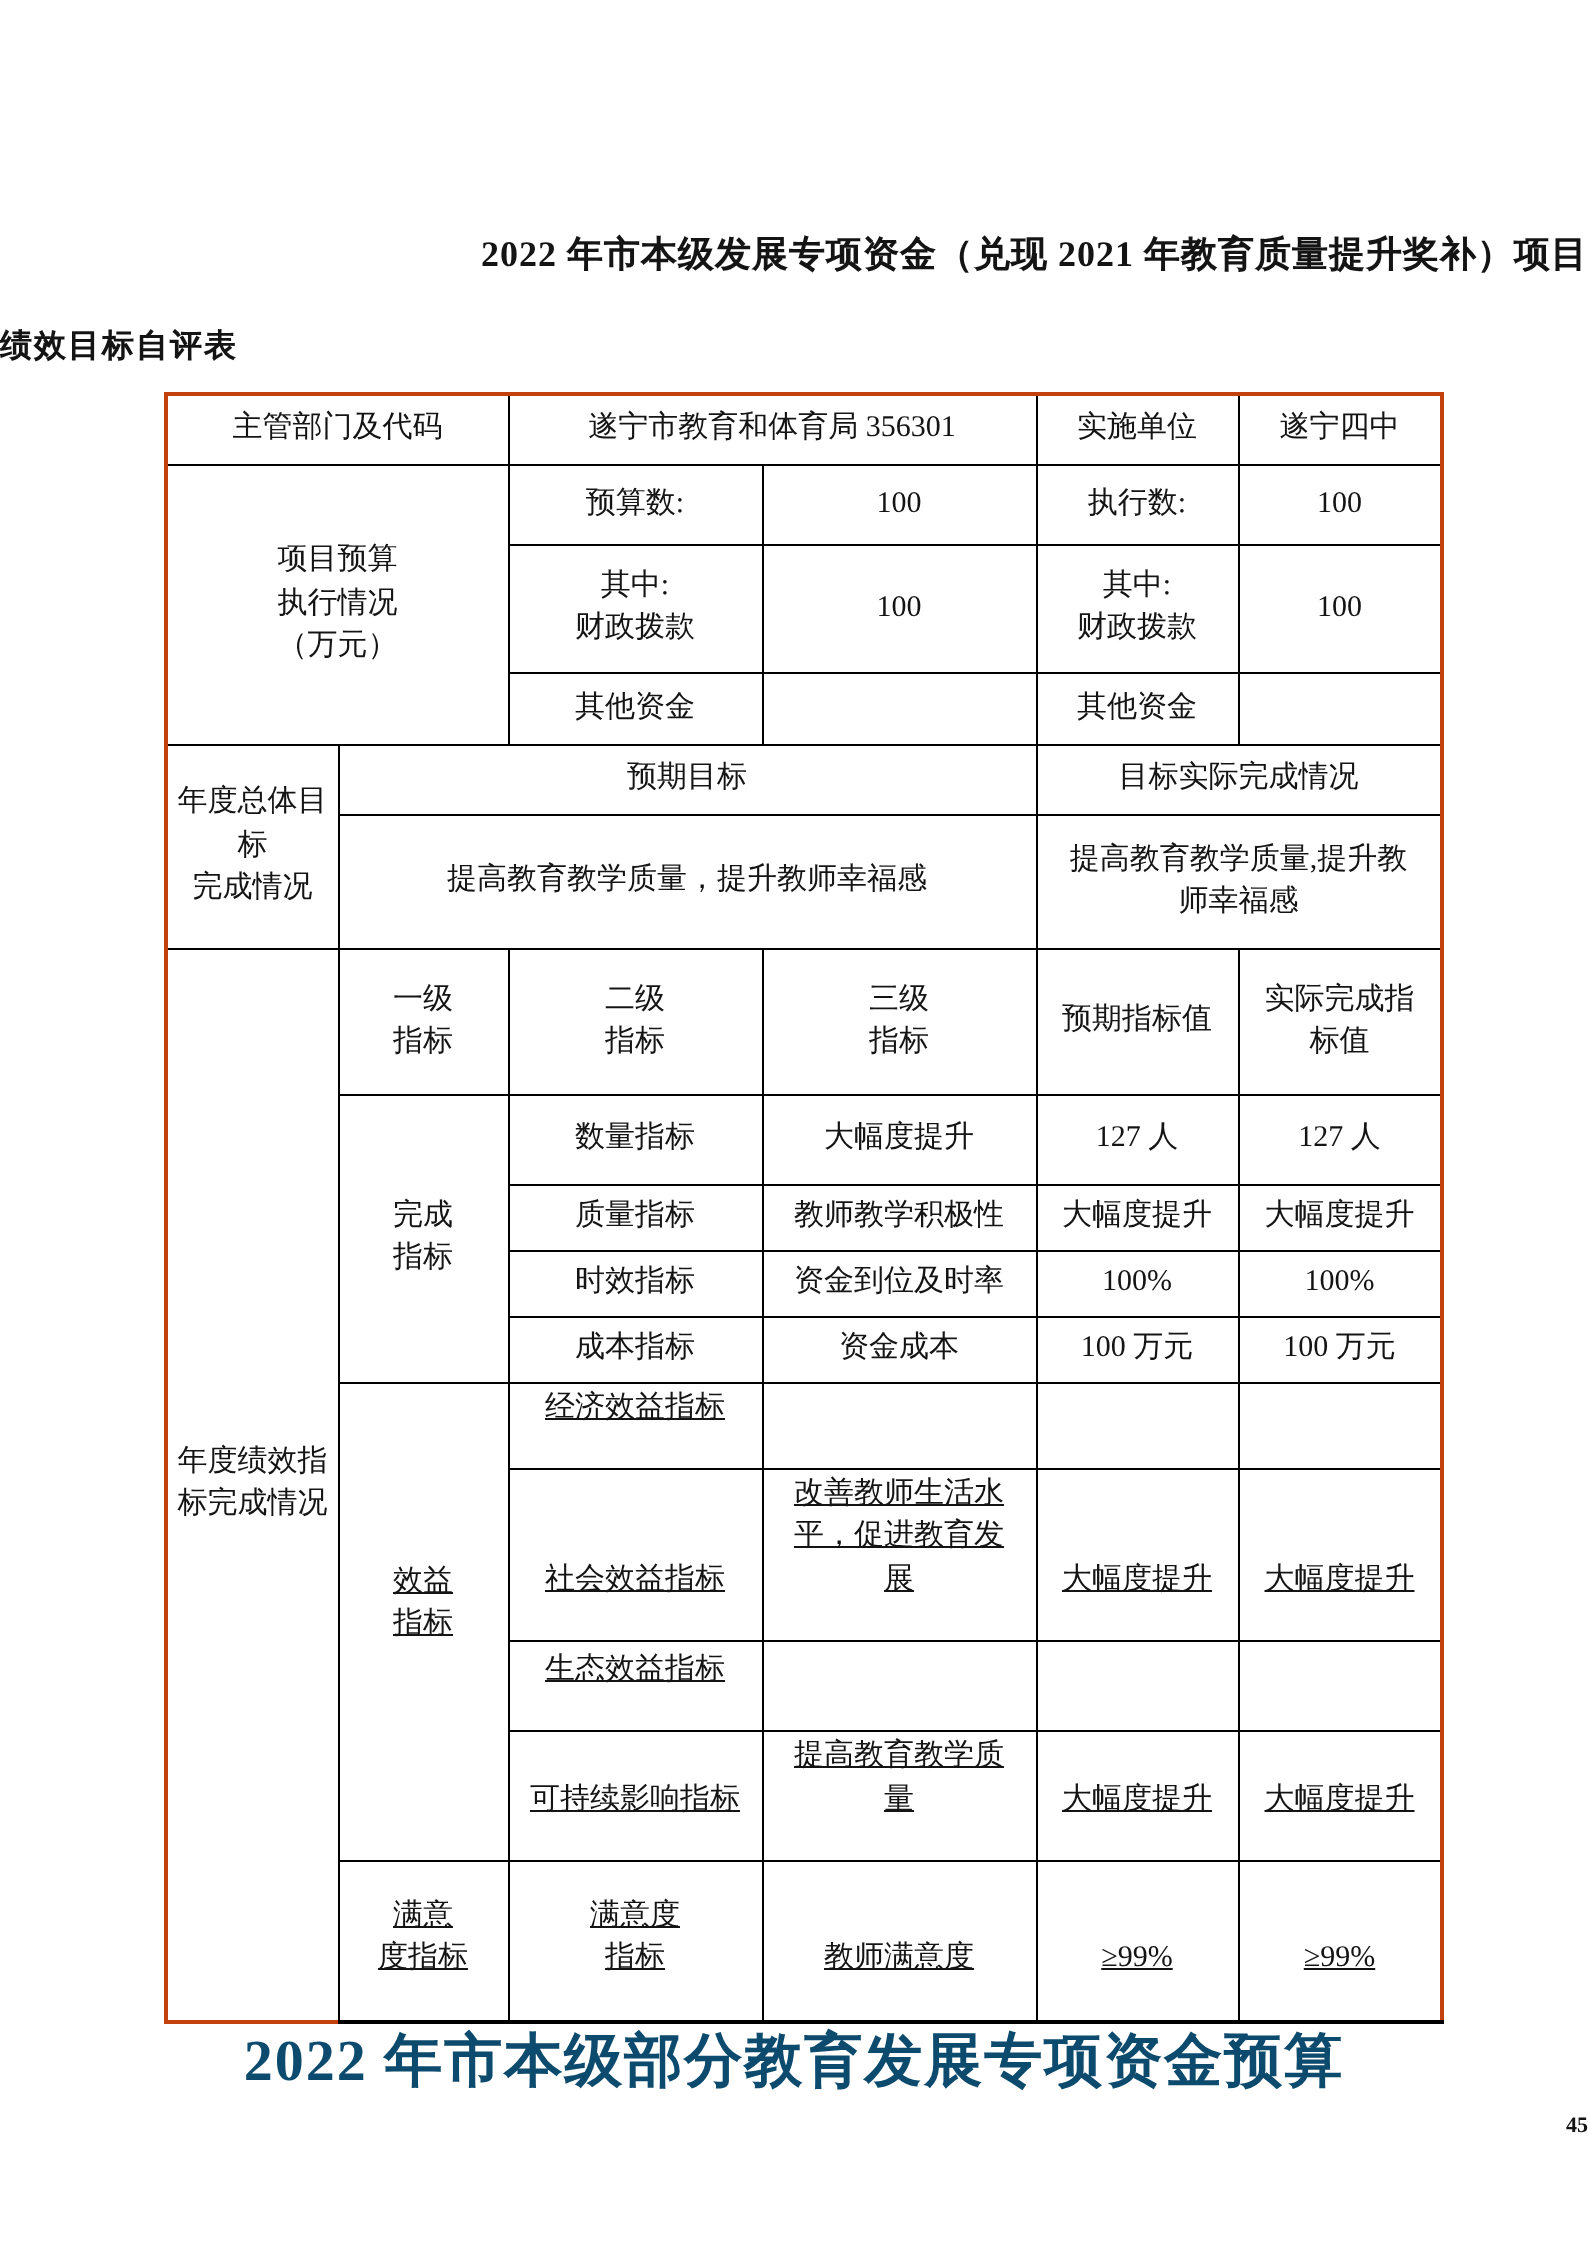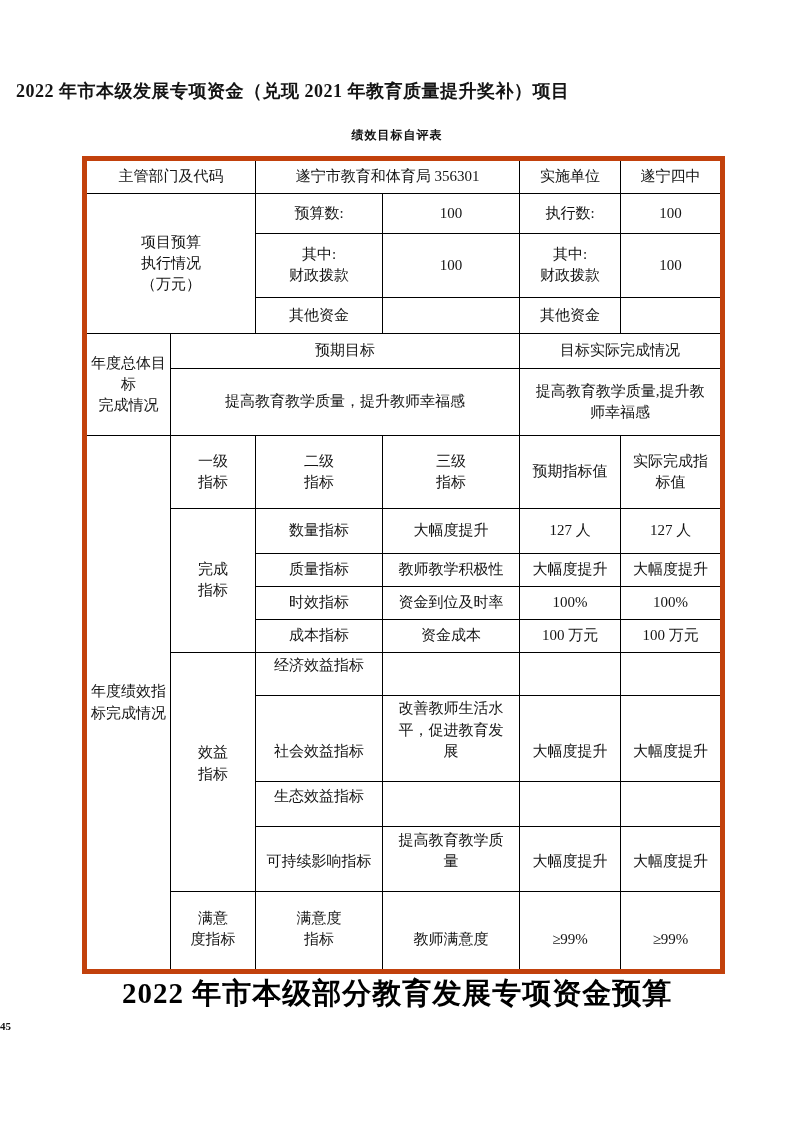--- a/index.html
+++ b/index.html
@@ -5,66 +5,66 @@
   html,body { margin:0; padding:0; background:#ffffff; }
   .page {
     position:relative;
     width:794px; height:1123px;
     background:#ffffff;
     color:#141414;
     font-family:"Liberation Serif","DejaVu Serif",serif;
     overflow:hidden;
   }
   .doc-title {
-    margin:16px; padding-top:66px;
-    text-align:left;
+    margin:0; padding-top:118px;
+    text-align:right;
     font-size:18px; font-weight:bold; line-height:1.1;
     letter-spacing:0.5px;
   }
   .doc-subtitle {
     margin:27px 0 0 0;
-    text-align:center;
-    font-size:12px; font-weight:bold; line-height:1.1;
+    text-align:left;
+    font-size:16px; font-weight:bold; line-height:1.1;
     letter-spacing:1px;
   }
   table.perf {
     border-collapse:collapse;
     table-layout:fixed;
     width:638px;
     margin:14px 0 0 82px;
-    border:5px solid #c2410c;
+    border:2px solid #c2410c;
   }
   table.perf td {
     border:1px solid #000;
     font-size:15px;
     line-height:1.42;
     padding:2px 4px;
     text-align:center;
     vertical-align:middle;
     white-space:pre-line;
     overflow:hidden;
     word-break:break-all;
   }
   table.perf tr.last td { border-bottom:2px solid #000; }
   td.left  { text-align:left; padding-left:10px; }
   td.pl8   { text-align:left; padding-left:8px;font-family:Liberation Serif, serif; }
   td.pl16  { text-align:left; padding-left:16px; }
   td.top   { vertical-align:top; padding-top:3px; }
-  tr.vb td { vertical-align:bottom; padding-bottom:19px; }
+  tr.vb td { vertical-align:bottom; padding-bottom:19px;text-decoration:underline; }
   table.perf td.vm { vertical-align:middle;text-align:center; }
   .footer-title {
     margin:3px 0 0 0;
     text-align:center;
     font-size:29px; font-weight:bold; line-height:1.15;
     letter-spacing:1px;
-    color:#000000;
+    color:#0c4a6e;
   }
   .page-num {
     margin-top:9px;
-    text-align:left;
+    text-align:right;
     font-size:11px; font-weight:bold;font-family:Liberation Serif, serif;
   }
 </style>
 </head>
 <body>
 
 <div class="page">
 
   <p class="doc-title">2022 年市本级发展专项资金（兑现 2021 年教育质量提升奖补）项目</p>
   <p class="doc-subtitle">绩效目标自评表</p>

